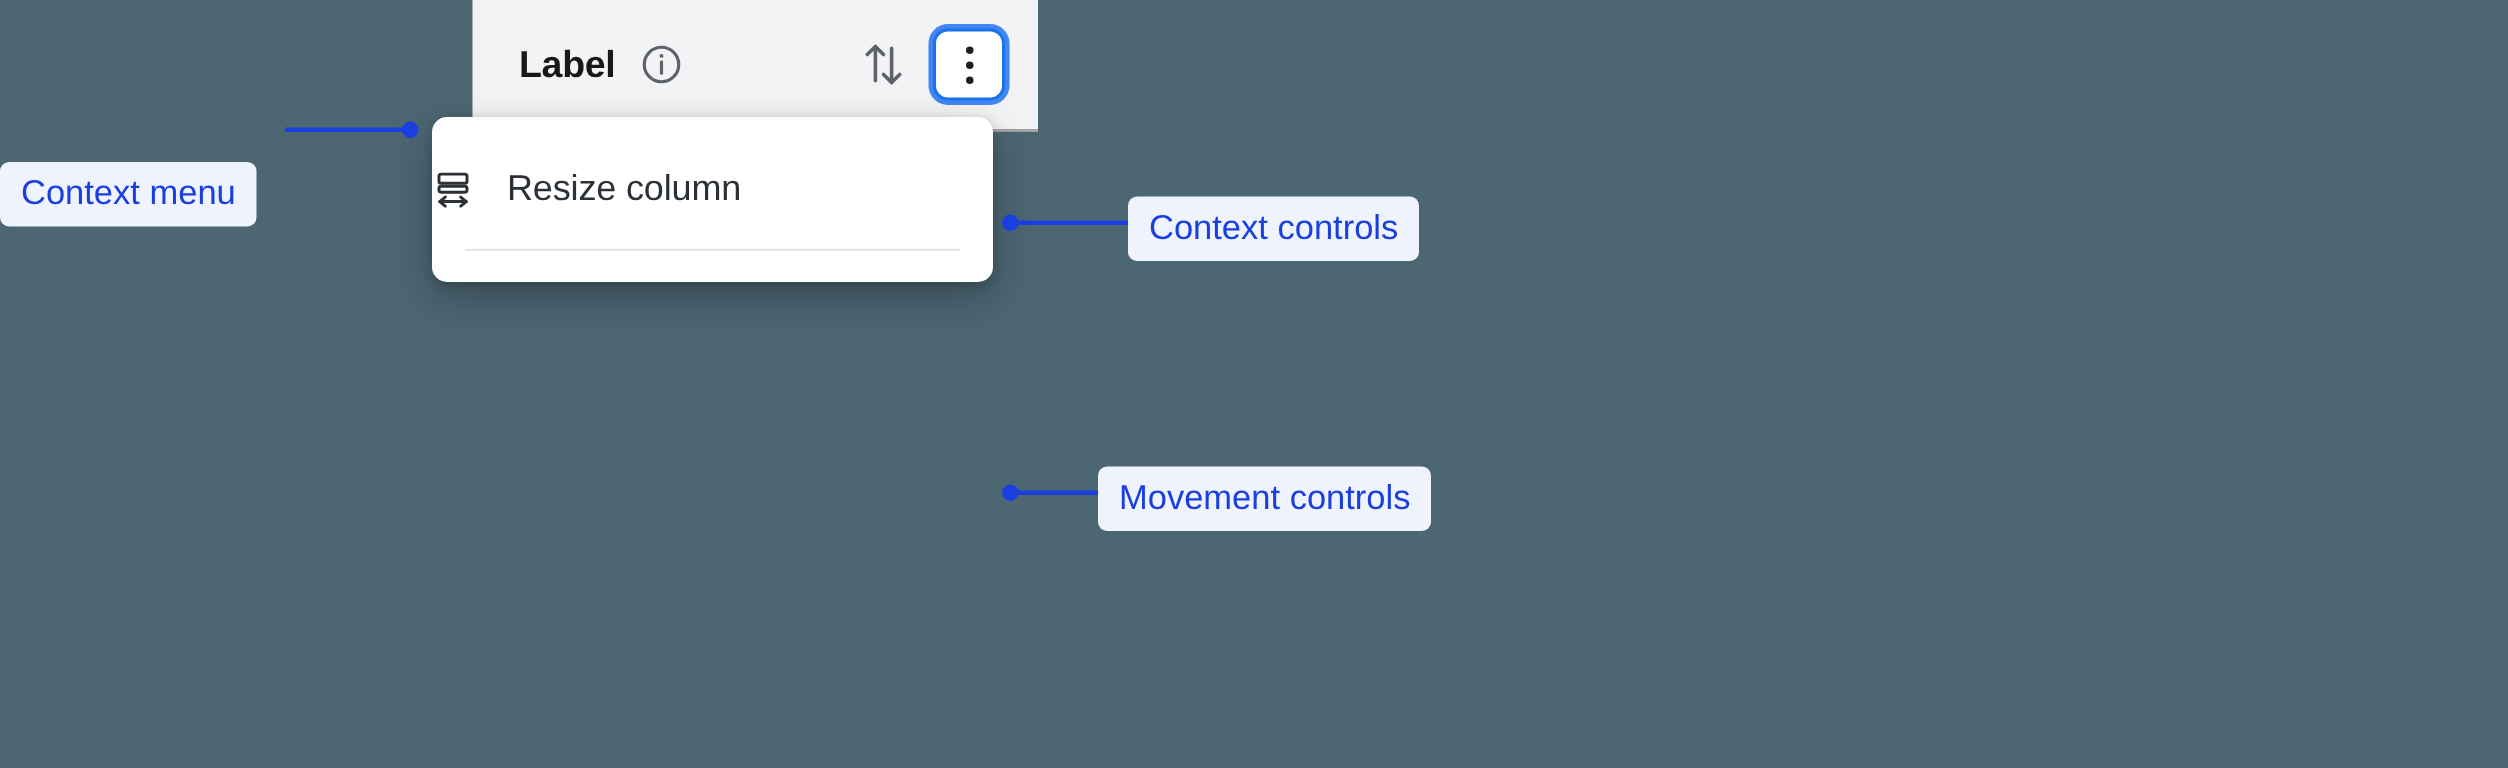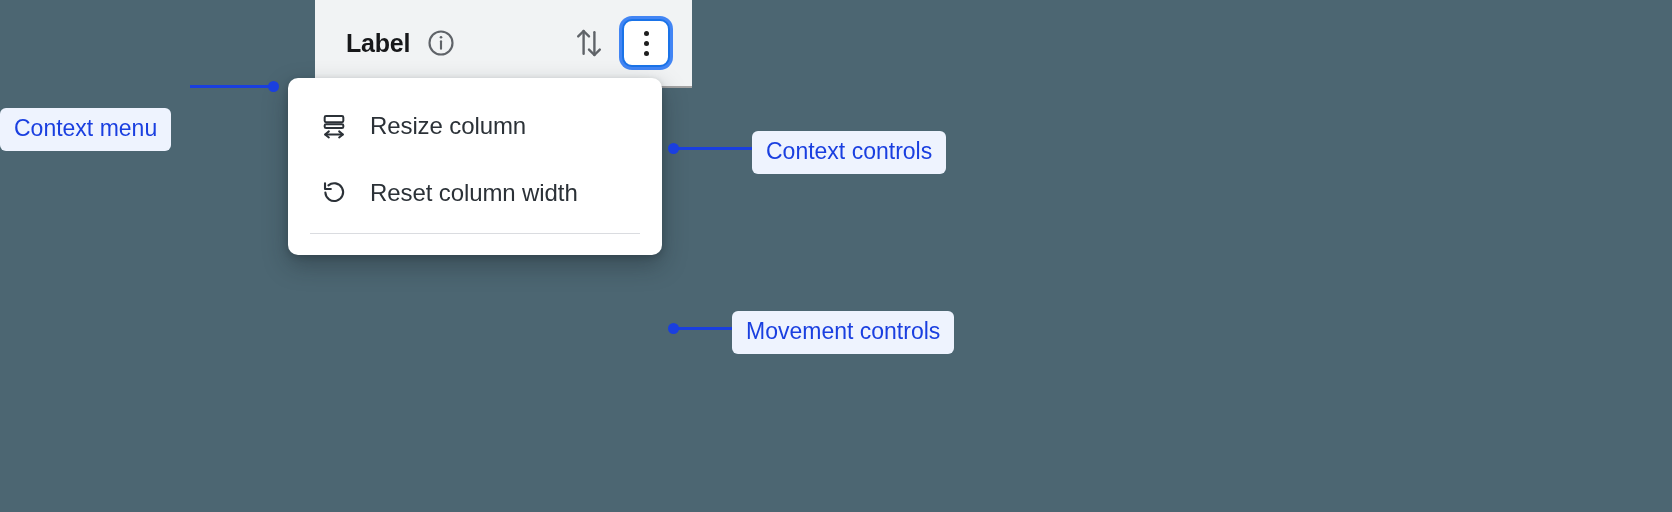--- a/index.html
+++ b/index.html
@@ -79,21 +79,20 @@
     border-radius: 10px;
     box-shadow: 0 10px 24px rgba(20,26,32,0.34), 0 2px 6px rgba(20,26,32,0.20);
     padding: 14px 0 14px 0;
     box-sizing: border-box;
     z-index: 5;
   }
   .menu-item {
     display: flex;
     align-items: center;
     height: 67px;
-    padding-left: 32px;
     box-sizing: border-box;
     cursor: pointer;
   }
   .menu-item .mi-icon {
     width: 28px;
     height: 28px;
     display: flex;
     align-items: center;
     justify-content: center;
     flex: none;
@@ -191,29 +190,20 @@
         <rect x="4" y="3.5" width="16" height="5.2" rx="1.2"></rect>
         <rect x="4" y="10.4" width="16" height="3.4" rx="1.2"></rect>
         <line x1="4.5" y1="19.2" x2="19.5" y2="19.2"></line>
         <polyline points="7.6,16.6 4.4,19.2 7.6,21.8"></polyline>
         <polyline points="16.4,16.6 19.6,19.2 16.4,21.8"></polyline>
       </svg>
     </span>
     <span class="mi-label">Resize column</span>
   </div>
 
-  <div class="menu-item">
-    <span class="mi-icon">
-      <svg width="28" height="28" viewBox="0 0 24 24" fill="none" stroke="#2b3137" stroke-width="1.8" stroke-linecap="round" stroke-linejoin="round">
-        <path d="M4.6 11.6a7.6 7.6 0 1 0 2.6-6.1"></path>
-        <polyline points="4.3,3.6 4.3,8.6 9.3,8.6"></polyline>
-      </svg>
-    </span>
-    <span class="mi-label">Reset column width</span>
-  </div>
 
   <div id="menu-divider"></div>
 
 
 
 </div>
 
 <div class="callout-pill" id="callout-context-menu">Context menu</div>
 <div class="connector-line" id="line-context-menu"></div>
 <div class="connector-dot" id="dot-context-menu"></div>

